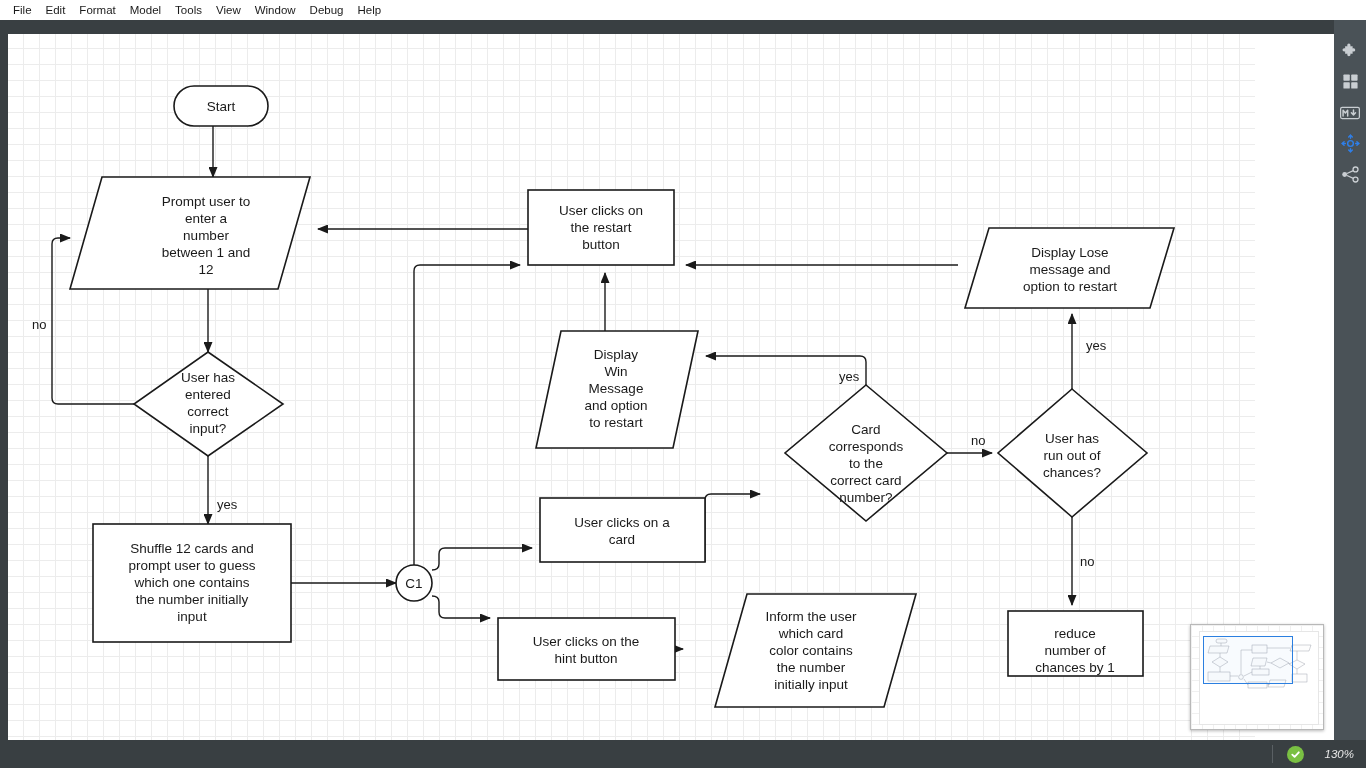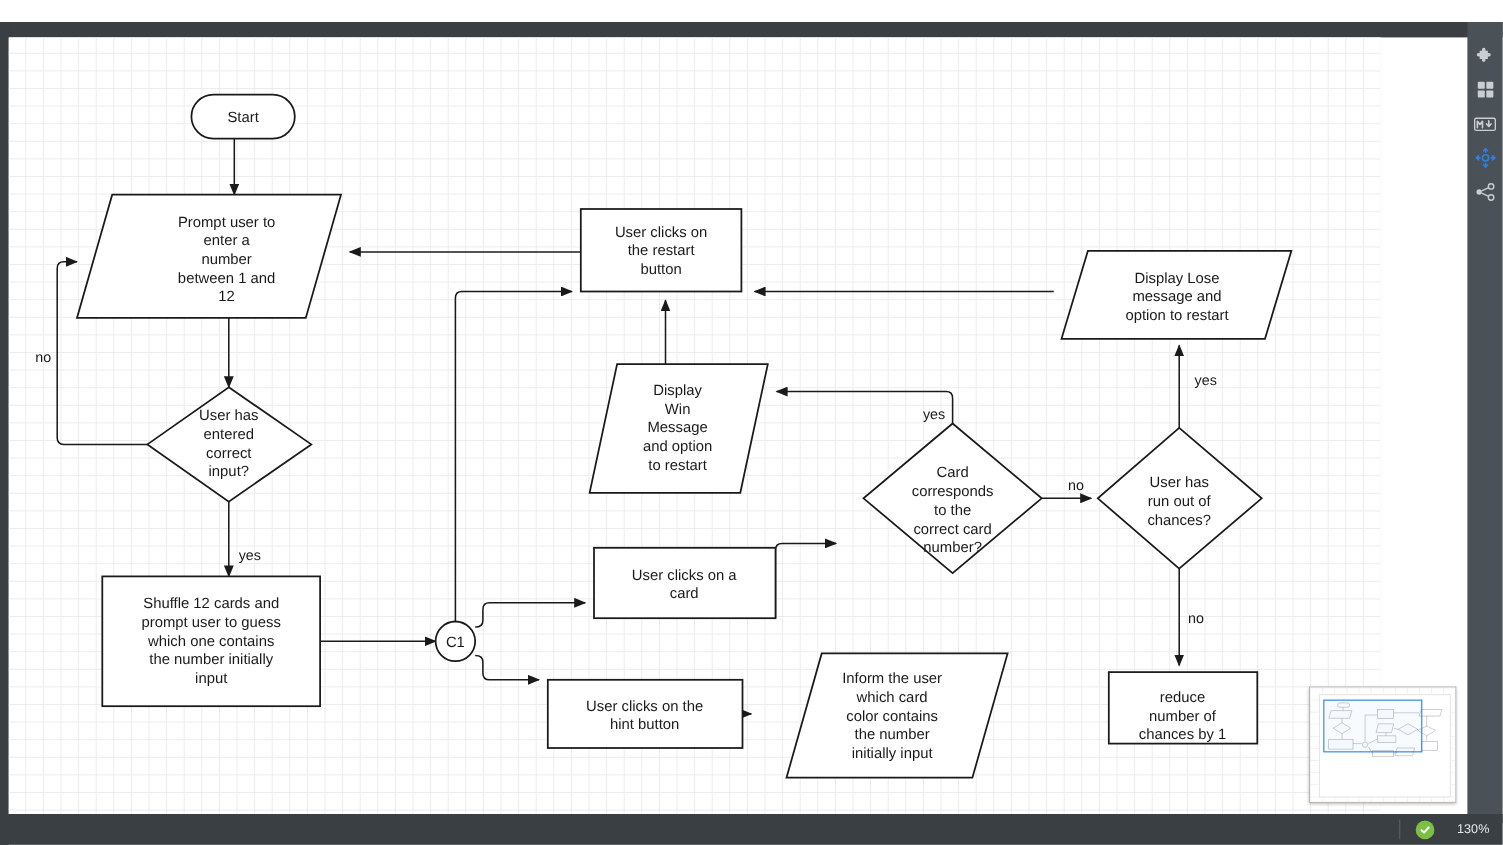--- a/index.html
+++ b/index.html
@@ -96,28 +96,39 @@
     position:absolute;right:6px;top:740px;height:28px;display:flex;align-items:center;gap:14px;
     padding-right:6px;
   }
   .status-divider{width:1px;height:18px;background:#5a6064;}
   .check-badge{
     width:17px;height:17px;border-radius:50%;background:#7ac043;
     display:flex;align-items:center;justify-content:center;
   }
   .zoom-text{
     color:#e8e8e8;font-size:11.5px;font-family:"Liberation Sans", sans-serif;
-    min-width:36px;text-align:right;cursor:pointer;
+    min-width:36px;text-align:right;cursor:pointer;font-style:italic;
   }
 </style>
 </head>
 <body>
 
 <div class="app">
 
+  <div class="menubar">
+    <div class="menu-item">File</div>
+    <div class="menu-item">Edit</div>
+    <div class="menu-item">Format</div>
+    <div class="menu-item">Model</div>
+    <div class="menu-item">Tools</div>
+    <div class="menu-item">View</div>
+    <div class="menu-item">Window</div>
+    <div class="menu-item">Debug</div>
+    <div class="menu-item">Help</div>
+  </div>
 
   <div class="toolbar-band"></div>
   <div class="rail-left"></div>
   <div class="rail-right"></div>
 
   <div class="canvas">
     <svg width="1326" height="706" viewBox="0 0 1326 706">
       <defs>
         <marker id="ah" markerWidth="11" markerHeight="9" refX="10" refY="4.5" orient="auto" markerUnits="userSpaceOnUse">
           <path d="M0,0 L11,4.5 L0,9 z" fill="#1a1a1a"></path>

